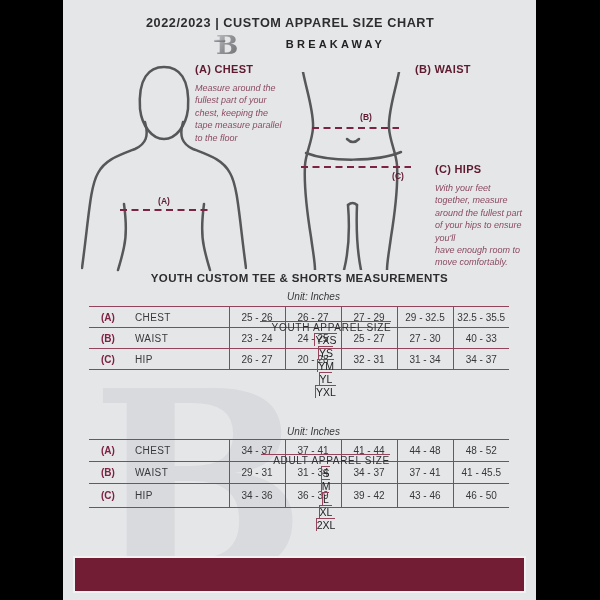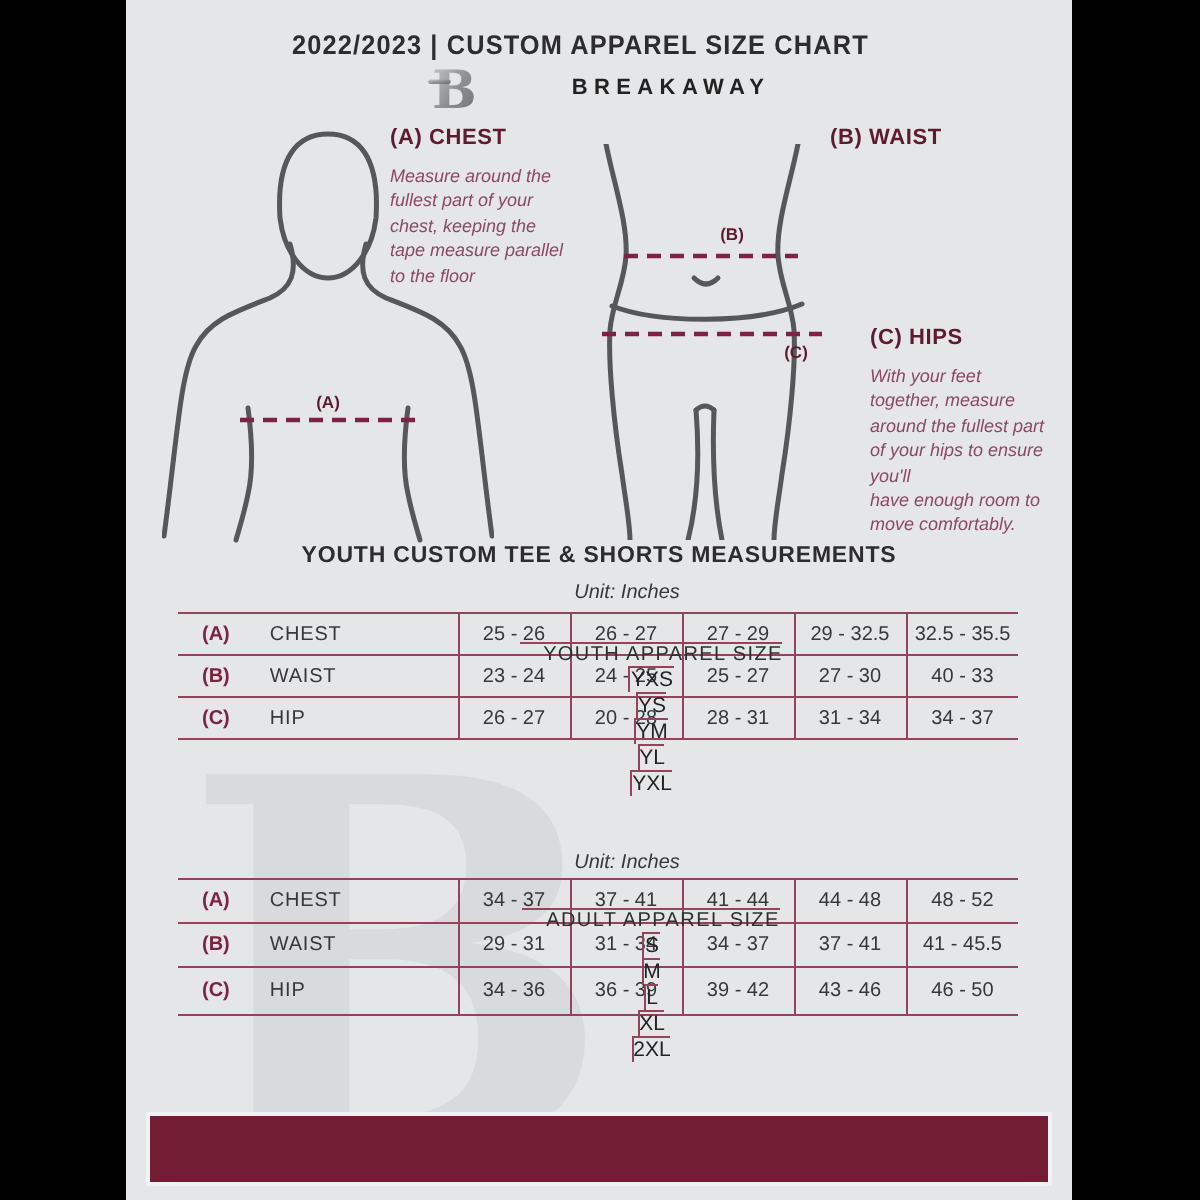--- a/index.html
+++ b/index.html
@@ -189,21 +189,21 @@
         <td>23 - 24</td>
         <td>24 - 25</td>
         <td>25 - 27</td>
         <td>27 - 30</td>
         <td>40 - 33</td>
       </tr>
       <tr class="r last">
         <td class="lbl"><span class="pfx">(C)</span><span class="lname">HIP</span></td>
         <td>26 - 27</td>
         <td>20 - 28</td>
-        <td>28 - 31</td>
+        <td>32 - 31</td>
         <td>31 - 34</td>
         <td>34 - 37</td>
       </tr>
     </tbody>
       </table>
 
     <div id="adult-unit" class="sec-unit">Unit: Inches</div>
 
     <table id="adult-table" class="size-table">
       <colgroup>

